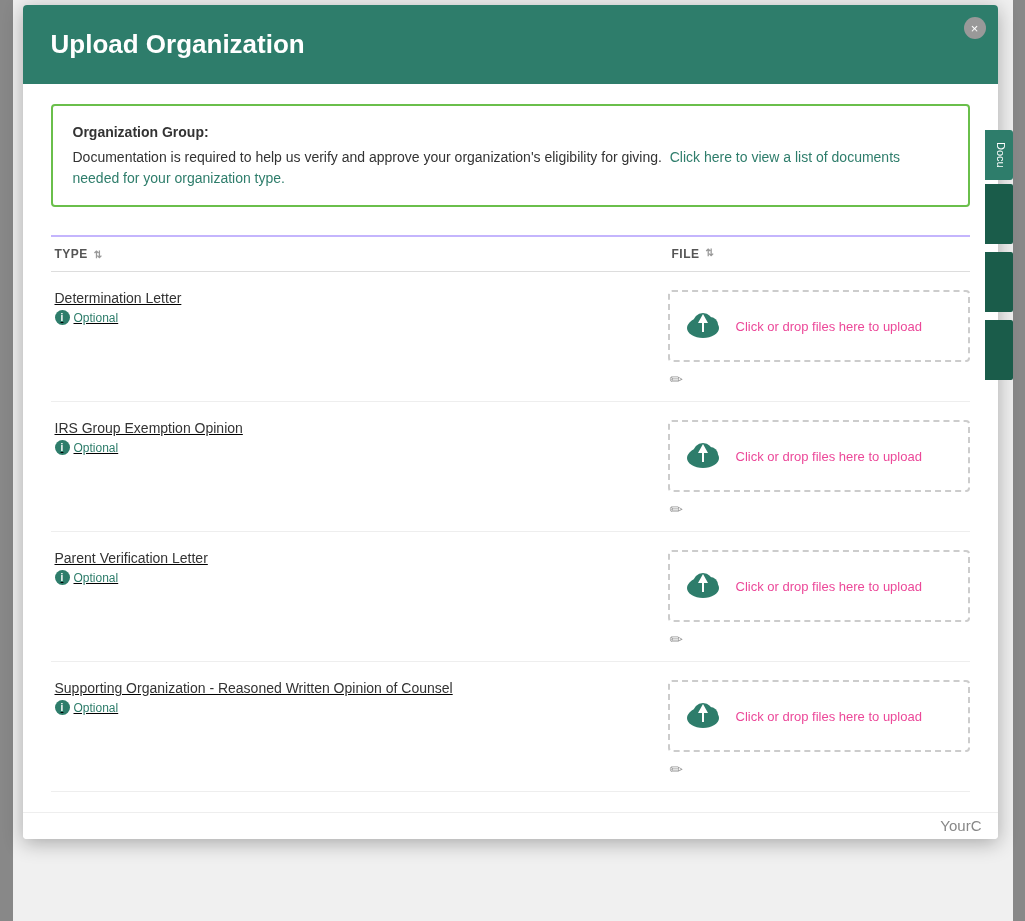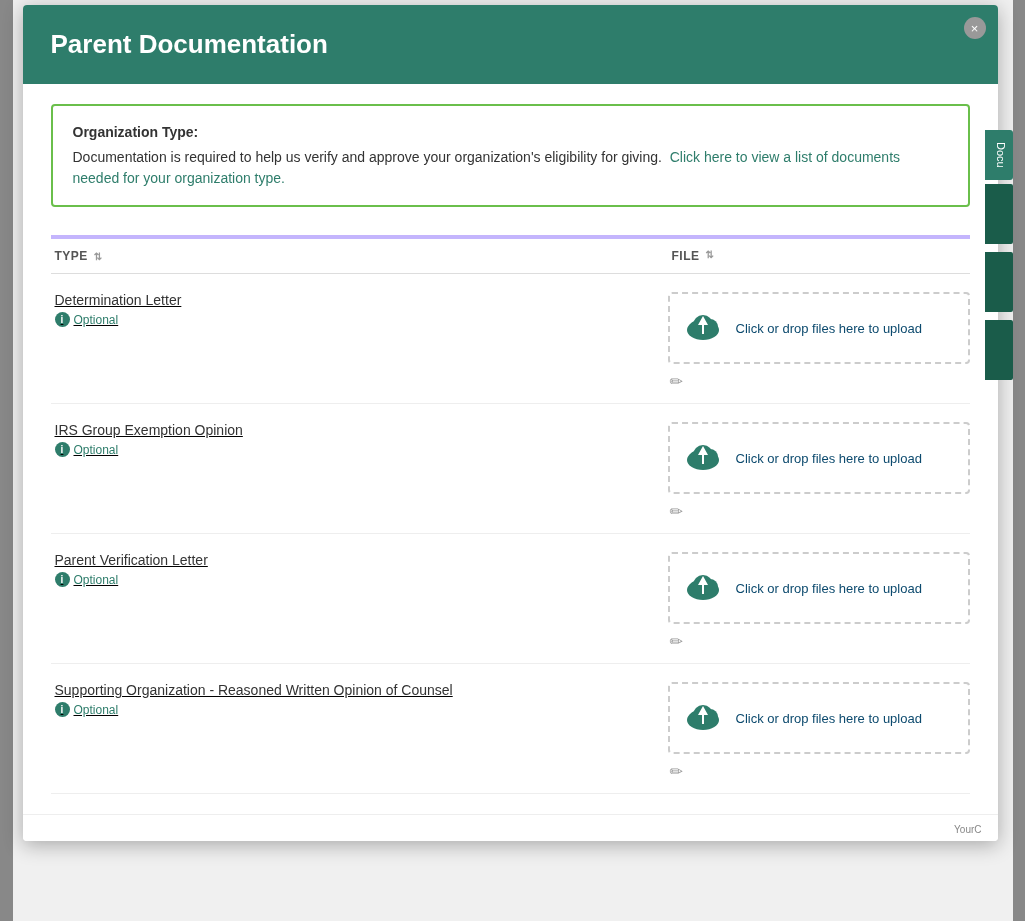--- a/index.html
+++ b/index.html
@@ -80,21 +80,21 @@
     }
     .info-box a {
       color: #2e7d6b;
       text-decoration: none;
     }
     .table-container {
       width: 100%;
     }
     .table-header {
       display: flex;
-      border-top: 4px solid #c4b5fd;
+      border-top: 2px solid #c4b5fd;
       border-bottom: 1px solid #ddd;
       padding: 10px 0;
       color: #555;
       font-size: 12px;
       font-weight: 700;
       letter-spacing: 0.5px;
     }
     .col-type {
       flex: 1;
       padding-left: 4px;
@@ -166,21 +166,21 @@
     }
     .upload-cloud-icon {
       flex-shrink: 0;
     }
     .upload-cloud-icon svg {
       width: 38px;
       height: 32px;
     }
     .upload-text {
       font-size: 13px;
-      color: #0c4a6e;
+      color: #ec4899;
     }
     .pencil-icon {
       font-size: 16px;
       color: #999;
       margin-left: 2px;
       cursor: pointer;
     }
     .sidebar-tab {
       background: #2e7d6b;
       color: #fff;
@@ -188,41 +188,41 @@
       text-orientation: mixed;
       padding: 12px 6px;
       font-size: 11px;
       cursor: pointer;
       border-radius: 0 3px 3px 0;
     }
     .sidebar-tab.doc-tab {
       background: #2e7d6b;
     }
     .footer-text {
-      font-size: 10px;
+      font-size: 15px;
       color: #888;
       padding: 6px 8px;
       text-align: right;
     }
   </style>
 </head>
 <body>
 
 <div class="modal-overlay">
   <div class="modal">
 
     <div class="modal-header">
-      <h1>Parent Documentation</h1>
+      <h1>Upload Organization</h1>
       <button class="close-button">×</button>
     </div>
 
     <div class="modal-body">
 
       <div class="info-box">
-        <div class="org-type-label">Organization Type:</div>
+        <div class="org-type-label">Organization Group:</div>
         <span class="doc-info">Documentation is required to help us verify and approve your organization's eligibility for giving.</span>
         &nbsp;<a href="#">Click here to view a list of documents needed for your organization type.</a>
       </div>
 
       <div class="table-container">
         <div class="table-header">
           <div class="col-type">
             <span>TYPE</span>
             <span class="sort-icon">⇅</span>
           </div>

